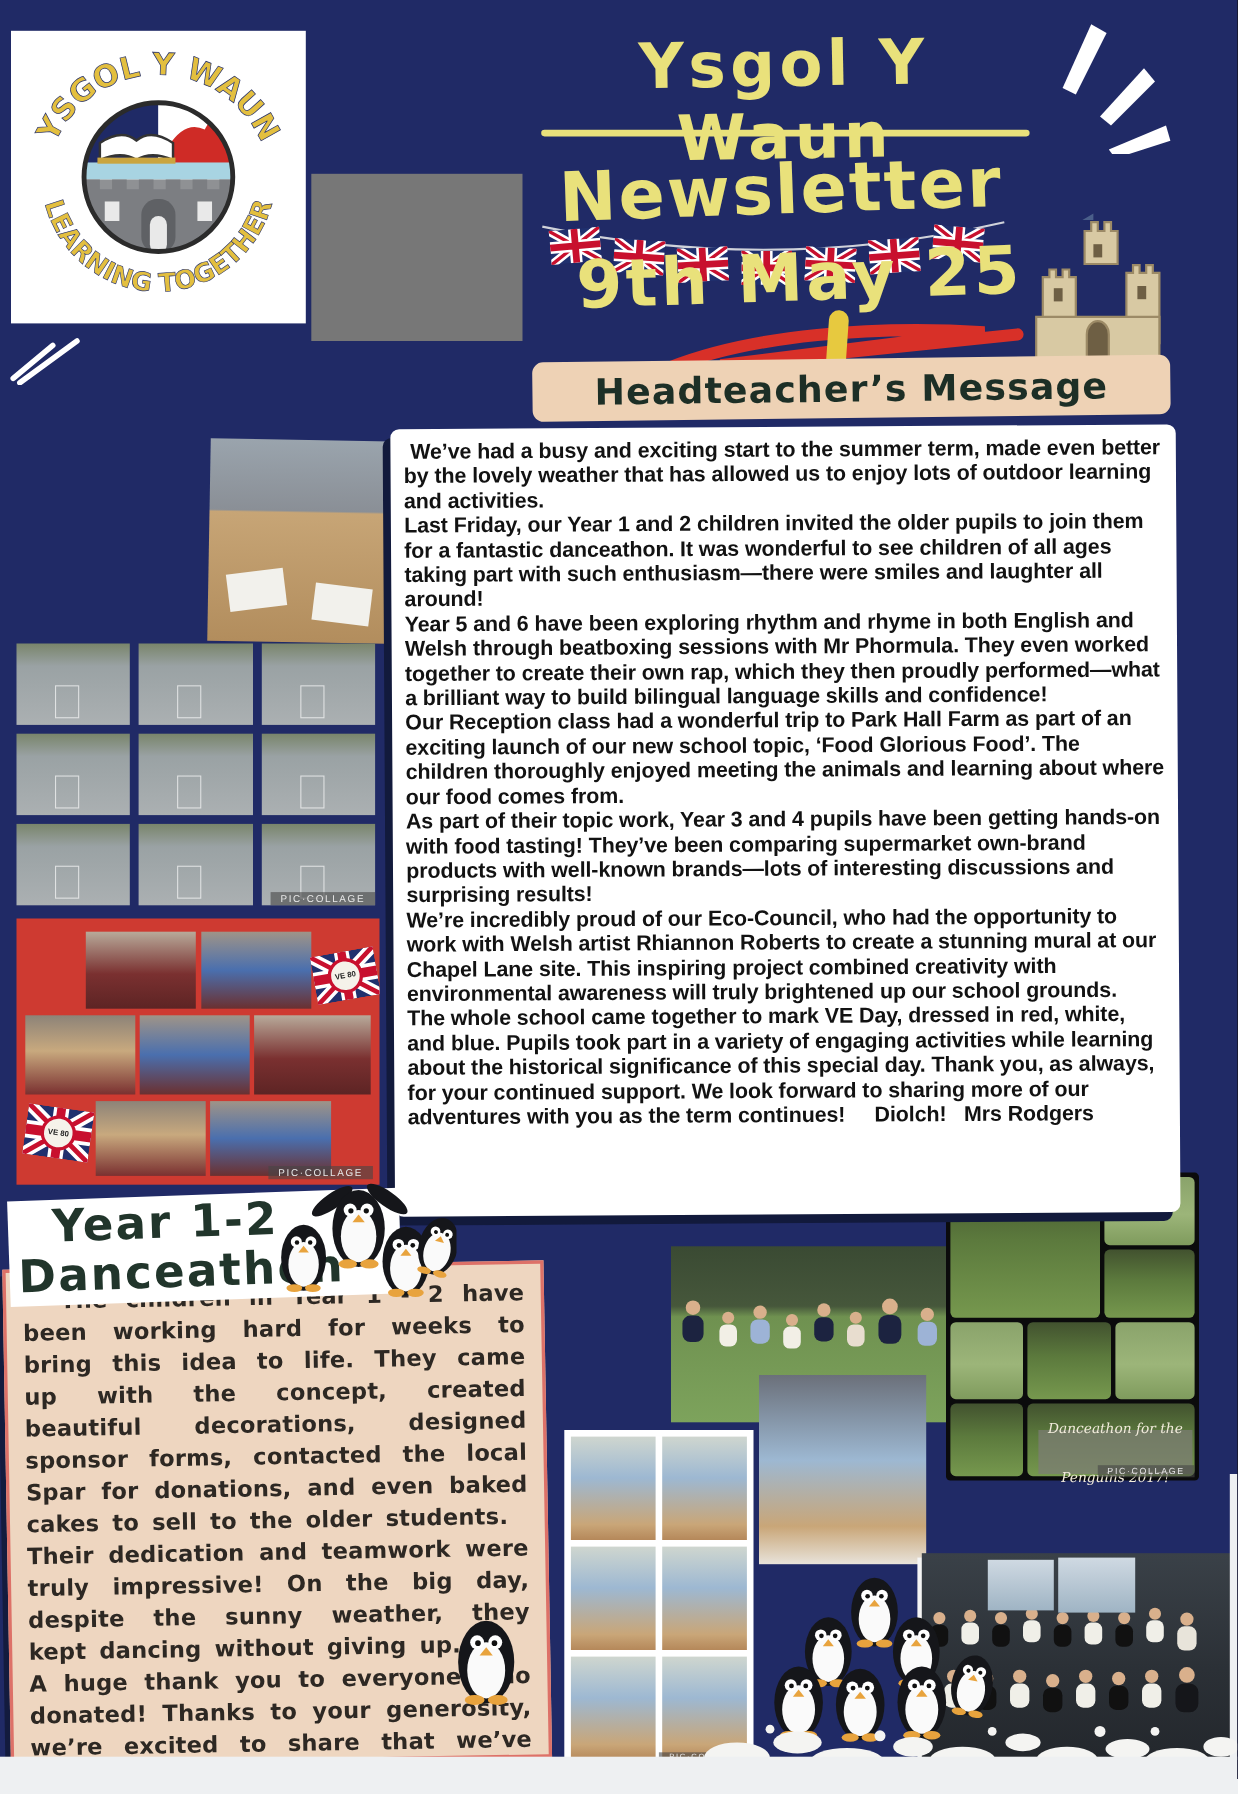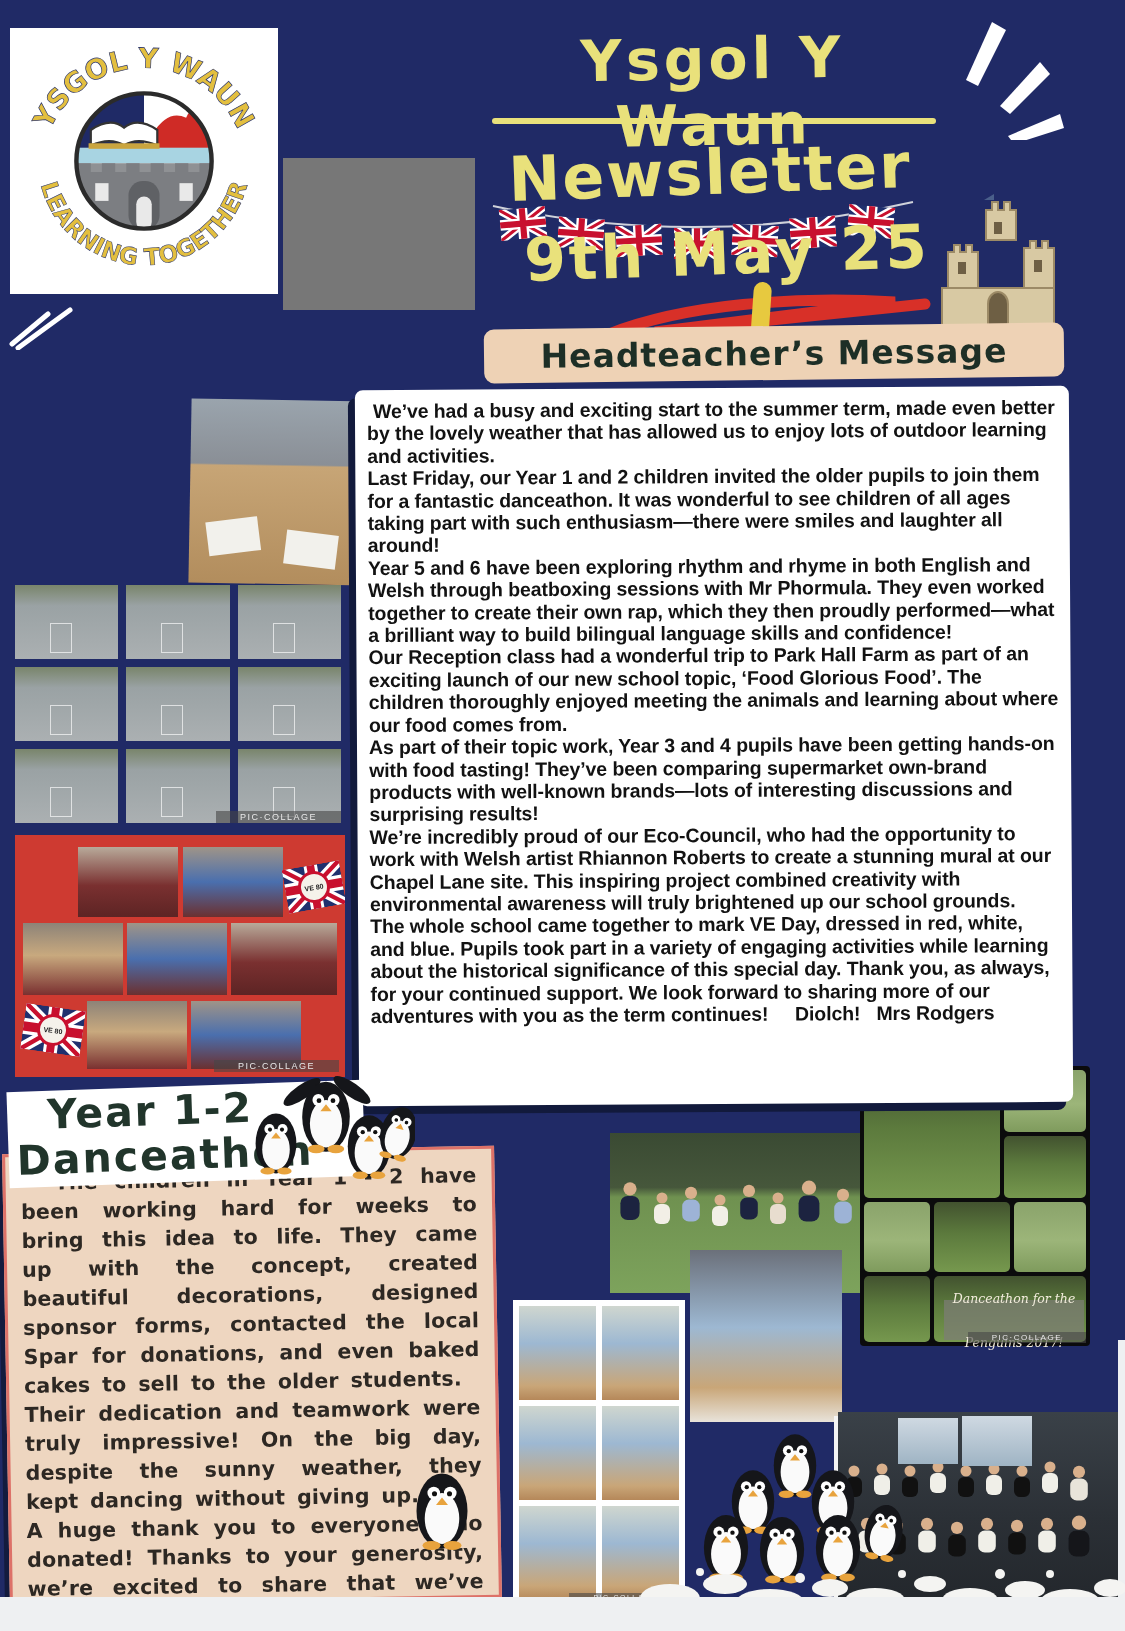--- a/index.html
+++ b/index.html
@@ -51,21 +51,21 @@
     display:flex;align-items:center;justify-content:center;font-weight:bold;color:#222;}
   .photoB{left:190px;top:400px;width:176px;height:184px;transform:rotate(1deg);
     background:linear-gradient(180deg,#9aa4ad 0%,#8a8f96 35%,#c7a576 36%,#b28d5d 100%);}
   .photoB .paper{position:absolute;background:#f2f1ec;width:52px;height:34px;transform:rotate(-8deg);}
   .pg-grid{left:15px;top:585px;width:326px;height:238px;display:grid;
     grid-template-columns:1fr 1fr 1fr;grid-template-rows:1fr 1fr 1fr;gap:8px;}
   .pg-tile{background:linear-gradient(180deg,#79856b 0%,#9aa2a4 28%,#abb0b2 100%);position:relative;}
   .pg-tile::after{content:"";position:absolute;left:34%;bottom:8%;width:20px;height:28px;
     border:1px solid rgba(255,255,255,.65);}
   .watermark{position:absolute;background:rgba(70,70,70,.6);color:#e8e8e8;
-    font-size:9px;letter-spacing:1.5px;padding:1px 24px;font-family:"Liberation Sans",sans-serif;}
+    font-size:9px;letter-spacing:1.5px;padding:1px 9px;font-family:"Liberation Sans",sans-serif;}
   .red-collage{left:15px;top:835px;width:330px;height:242px;background:#ce3a31;overflow:hidden;}
   .rc-tile{position:absolute;}
   .rc-a{background:linear-gradient(180deg,#b8aa9a 0%,#7a3030 55%,#5d2424 100%);}
   .rc-b{background:linear-gradient(180deg,#9f9488 0%,#4a6fae 50%,#6b3030 100%);}
   .rc-c{background:linear-gradient(180deg,#8d8378 0%,#c8a97e 45%,#7a3030 100%);}
   .ve-flag{position:absolute;}
   .ve-flag svg{width:100%;height:100%;}
   .ve-flag .ve-roundel{left:50%;top:50%;transform:translate(-50%,-50%);width:26px;height:26px;font-size:7px;}
 
   

